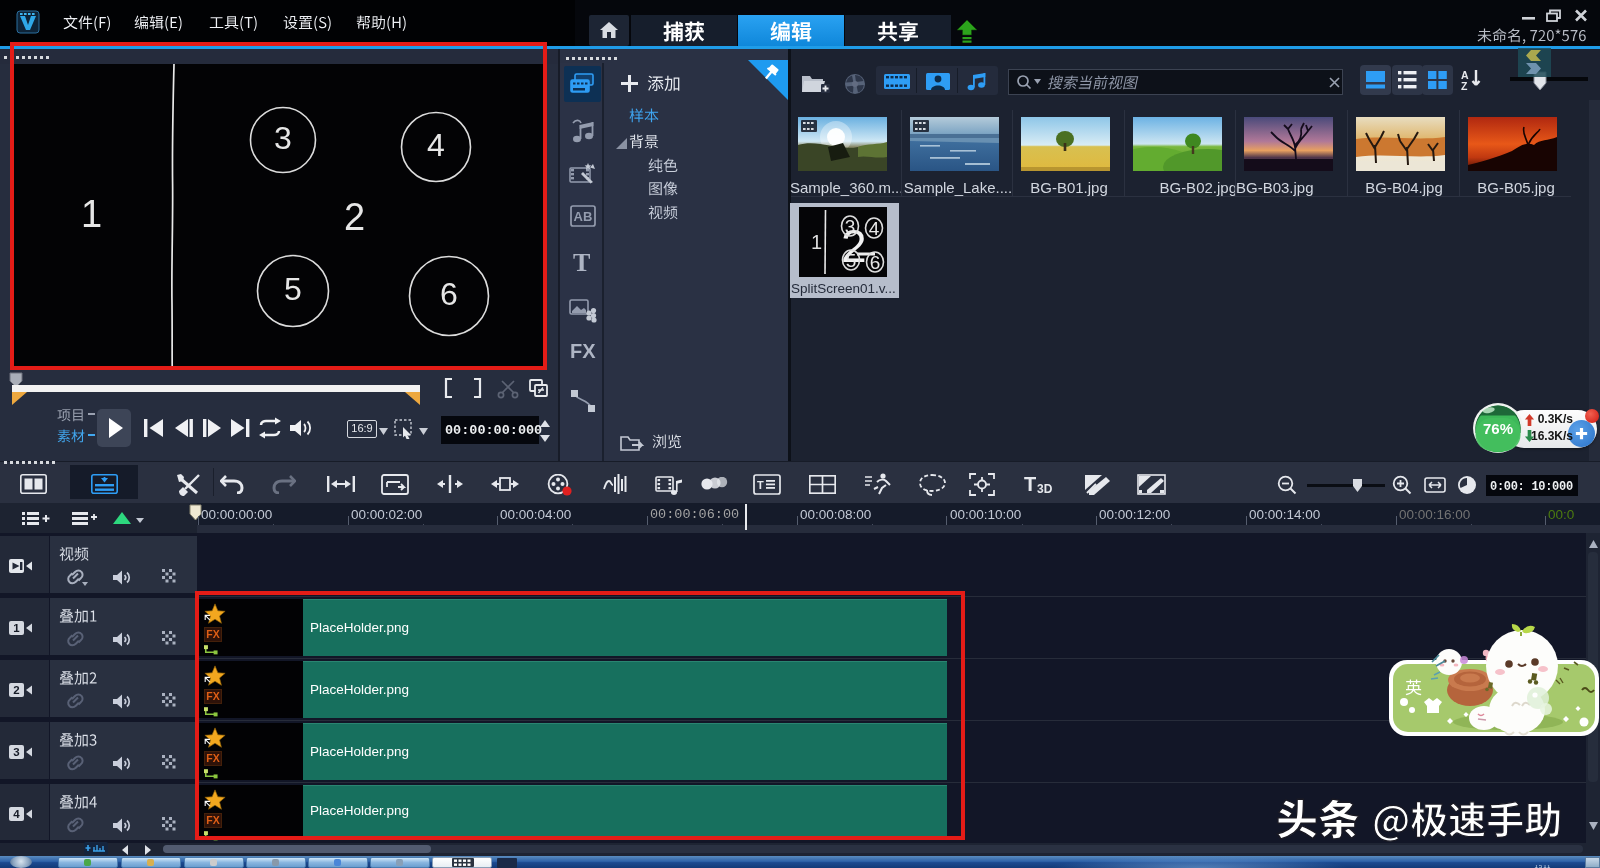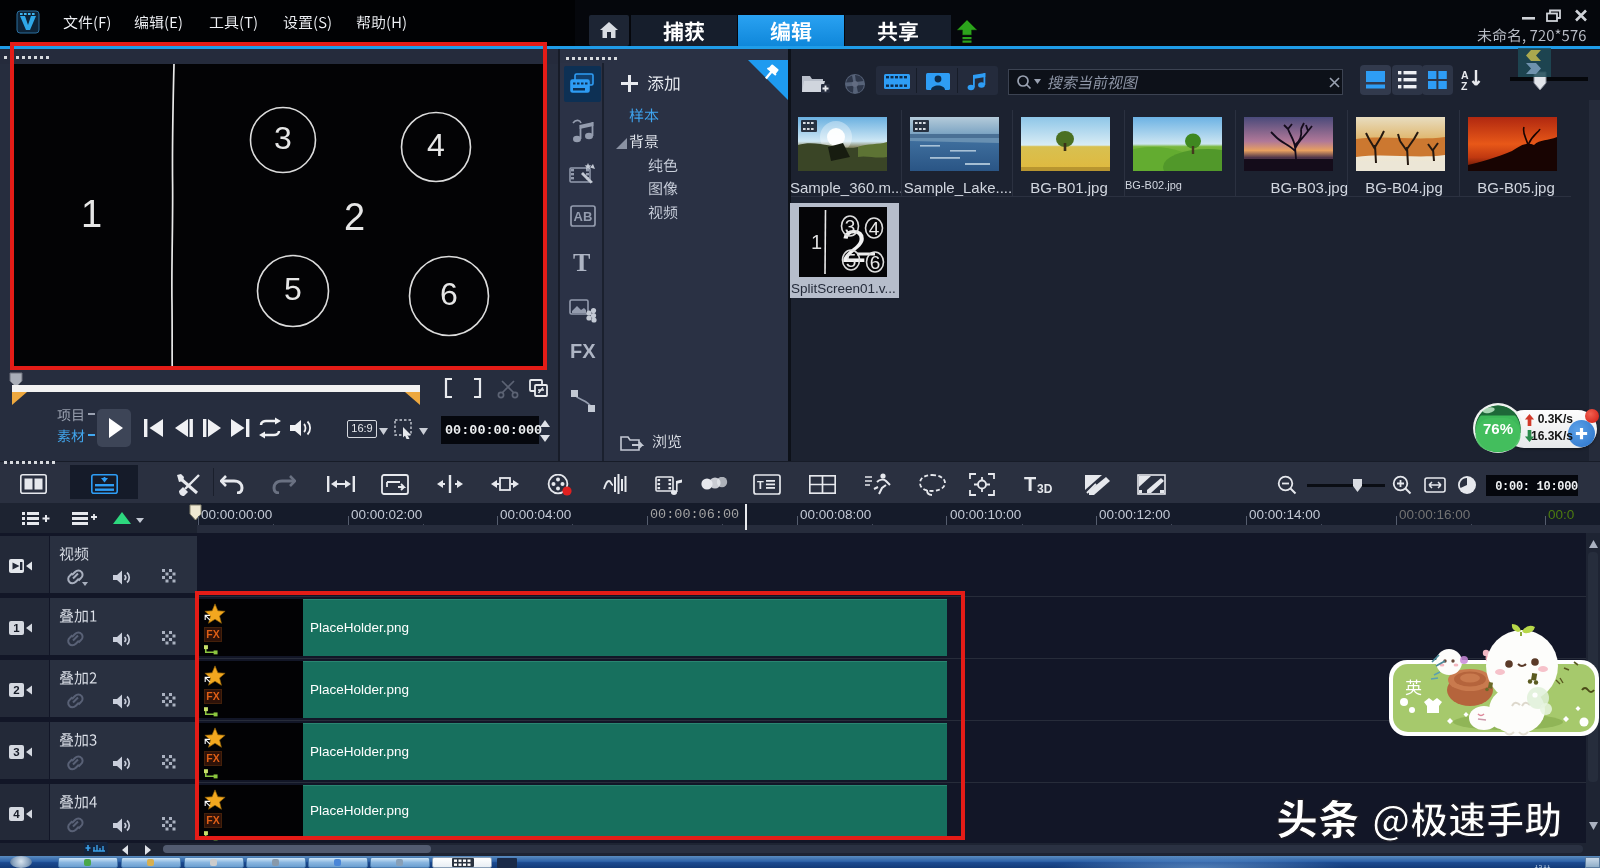--- a/index.html
+++ b/index.html
@@ -498,35 +498,35 @@
         <stop offset="0.5" stop-color="#cde6f2"></stop>
         <stop offset="0.55" stop-color="#7ab83e"></stop>
         <stop offset="1" stop-color="#4e9428"></stop>
       </linearGradient>
 <rect width="89" height="54" fill="url(#g3)"></rect>
 <ellipse cx="20" cy="46" rx="40" ry="16" fill="#63ac30"></ellipse>
       <ellipse cx="75" cy="50" rx="45" ry="18" fill="#51982a"></ellipse>
 <ellipse cx="60" cy="24" rx="8" ry="7.5" fill="#3f8820"></ellipse>
       <rect x="58.8" y="29" width="2.4" height="8" fill="#44391e"></rect>
     </svg>
-    <div class="abs" style="left:1125px;top:179px;width:112px;text-align:left;color:#d2d7e0;font-size:11px;">BG-B02.jpg</div>
+    <div class="abs" style="left:1125px;top:179px;width:112px;text-align:right;color:#d2d7e0;font-size:15px;">BG-B02.jpg</div>
     <div style="position:absolute;left:1124px;top:110px;width:1px;height:86px;background:#2b3140;"></div>
     <svg class="abs" style="left:1244px;top:117px" width="89" height="54" viewBox="0 0 89 54">
       <linearGradient id="g4" x1="0" y1="0" x2="0" y2="1">
         <stop offset="0" stop-color="#4a4a7a"></stop>
         <stop offset="0.45" stop-color="#b07898"></stop>
         <stop offset="0.62" stop-color="#e8a060"></stop>
         <stop offset="0.75" stop-color="#50364a"></stop>
         <stop offset="1" stop-color="#241830"></stop>
       </linearGradient>
 <rect width="89" height="54" fill="url(#g4)"></rect>
 <path d="M52 42 L51 30 C50 22 46 18 44 12 M51 32 C54 24 60 20 64 14 M51 34 C46 28 38 26 32 20 M51 28 C56 24 58 18 57 12 M44 12 L40 8 M44 12 L48 7 M64 14 L68 9 M64 14 L62 8 M32 20 L27 15 M57 12 L60 6" stroke="#140c1c" stroke-width="1.8" fill="none"></path>
 <rect y="42" width="89" height="12" fill="#140c1a"></rect>
     </svg>
-    <div class="abs" style="left:1236px;top:179px;width:112px;text-align:right;color:#d2d7e0;font-size:15px;">BG-B03.jpg</div>
+    <div class="abs" style="left:1236px;top:179px;width:112px;text-align:left;color:#d2d7e0;font-size:15px;">BG-B03.jpg</div>
     <div style="position:absolute;left:1235px;top:110px;width:1px;height:86px;background:#2b3140;"></div>
     <svg class="abs" style="left:1356px;top:117px" width="89" height="54" viewBox="0 0 89 54">
       <linearGradient id="g5" x1="0" y1="0" x2="0" y2="1">
         <stop offset="0" stop-color="#e8ddc0"></stop>
         <stop offset="0.4" stop-color="#e0b870"></stop>
         <stop offset="0.55" stop-color="#d89048"></stop>
         <stop offset="0.7" stop-color="#f0ead8"></stop>
         <stop offset="1" stop-color="#e8e0cc"></stop>
       </linearGradient>
 <rect width="89" height="54" fill="url(#g5)"></rect>
@@ -740,21 +740,21 @@
     </svg>
     <svg class="abs" style="left:1424px;top:477px" width="22" height="16" viewBox="0 0 22 16">
 <rect x="1" y="1" width="20" height="14" rx="2" stroke="#e6e8ed" stroke-width="1.6" fill="none"></rect>
 <path d="M5 8 L17 8 M5 8 L8 5 M5 8 L8 11 M17 8 L14 5 M17 8 L14 11" stroke="#e6e8ed" stroke-width="1.5" fill="none"></path>
     </svg>
     <svg class="abs" style="left:1457px;top:475px" width="20" height="20" viewBox="0 0 20 20">
 <circle cx="10" cy="10" r="9" fill="#e6e8ed"></circle>
       <path d="M10 10 L10 3 A7 7 0 0 0 3.5 13 Z" fill="#2a3040"></path>
     </svg>
     <div style="position:absolute;left:1486px;top:475px;width:92px;height:21px;background:#05070d;"></div>
-    <div style="position:absolute;left:1490px;top:480px;width:88px;height:15px;color:#eef0f2;font-family:'Liberation Mono';font-size:12px;font-weight:bold;white-space:nowrap;letter-spacing:-0.3px;text-align:right;">0:00: 10:000</div>
+    <div style="position:absolute;left:1490px;top:480px;width:88px;height:15px;color:#eef0f2;font-family:'Liberation Mono';font-size:12px;font-weight:bold;white-space:nowrap;letter-spacing:-0.3px;">0:00: 10:000</div>
     <div style="position:absolute;left:0px;top:503px;width:1600px;height:30px;background:#151b2a;"></div>
     <div style="position:absolute;left:0px;top:503px;width:197px;height:30px;background:#1d2331;"></div>
     <svg class="abs" style="left:22px;top:510px" width="30" height="17" viewBox="0 0 30 17">
 <g fill="#e6e8ed">
         <rect x="0" y="2" width="3" height="3"></rect>
         <rect x="5" y="2" width="12" height="3"></rect>
         <rect x="0" y="7" width="3" height="3"></rect>
         <rect x="5" y="7" width="12" height="3"></rect>
         <rect x="0" y="12" width="3" height="3"></rect>
         <rect x="5" y="12" width="12" height="3"></rect>

